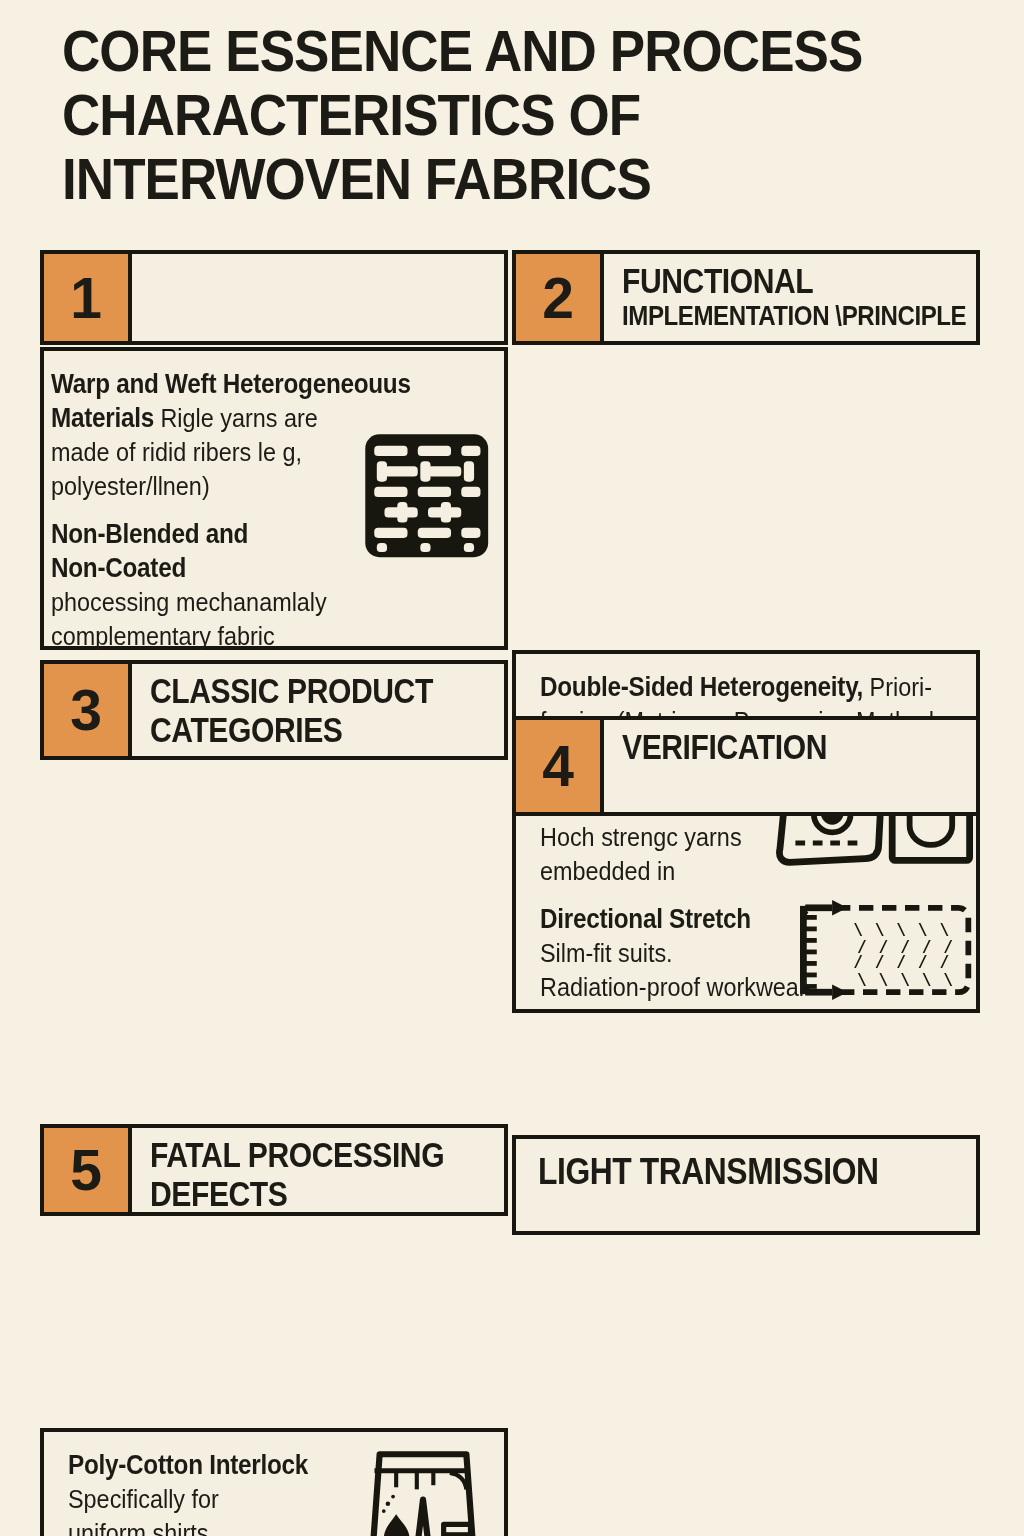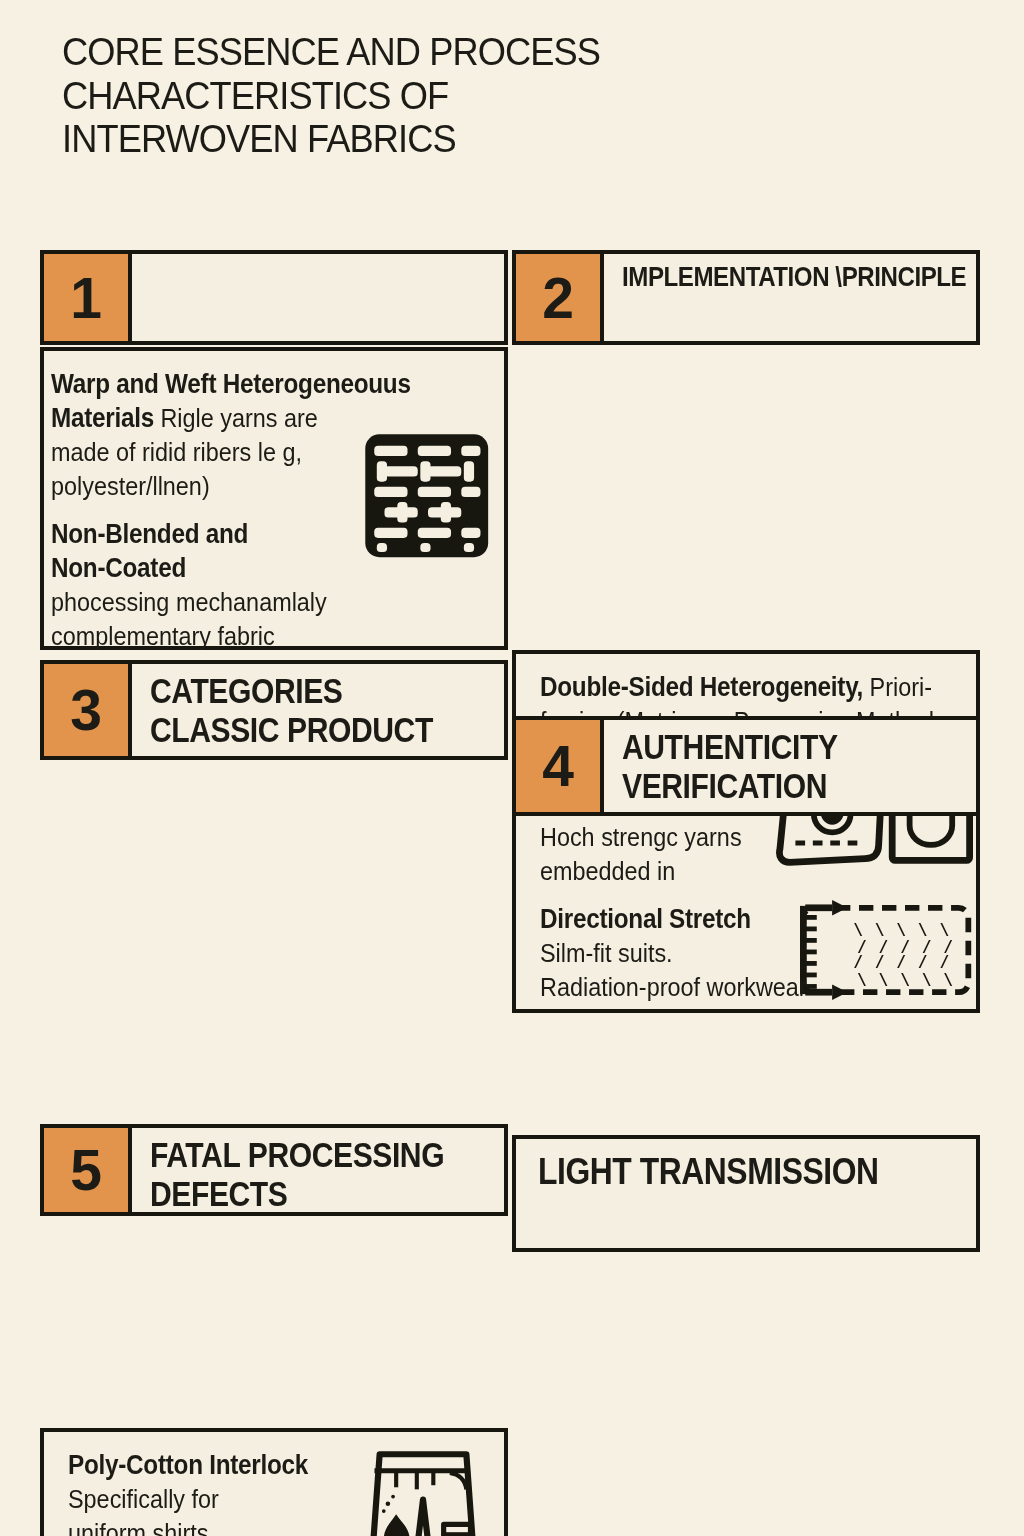--- a/index.html
+++ b/index.html
@@ -4,22 +4,22 @@
 <style>
   * { margin:0; padding:0; box-sizing:border-box; }
   html,body { width:1024px; height:1536px; }
   body {
     position:relative; overflow:hidden;
     background:#f6f1e3; color:#1c1b16;
     font-family:"Liberation Sans", sans-serif;
   }
   
   .main-title {
-    position:absolute; left:62px; top:30px;
-    font-size:39px; font-weight:400; line-height:1.12; letter-spacing:-1px;
+    position:absolute; left:62px; top:20px;
+    font-size:57px; font-weight:700; line-height:1.12; letter-spacing:-1px;
   }
   .main-title .tline { white-space:nowrap; transform:scaleX(0.93); transform-origin:0 50%; }
   
   .box {
     position:absolute; background:#f5efe1;
     border:4px solid #17160f;
   }
   .sect-header { display:flex; align-items:stretch; }
   .badge {
     width:88px; flex:0 0 88px; background:#e2944c;
@@ -99,20 +99,21 @@
     <div>phocessing mechanamlaly</div>
     <div>complementary fabric</div>
   </div>
 </div>
 
 <div class="box sect-header" style="left:512px; top:250px; width:468px; height:95px;">
   <div class="badge">
       <span>2</span>
     </div>
   <div class="sect-title">
+    <div><span class="cond">FUNCTIONAL</span></div>
     <div class="small"><span class="cond">IMPLEMENTATION \PRINCIPLE</span></div>
   </div>
 </div>
 
 <div class="box bodybox" style="left:512px; top:347px; width:468px; height:363px;">
   <div class="icon" style="left:243px; top:100px; width:218px;">
     <svg viewBox="0 0 222 124" width="218" height="120">
       <ellipse cx="9" cy="16" rx="5" ry="9" class="fillink" transform="rotate(-18 9 16)"></ellipse>
       <path d="M34,10 L118,6 C124,6 126,10 126,16 L122,94 C122,104 116,108 108,108 L30,112 C22,112 18,106 20,98 L28,18 C29,12 30,10 34,10 Z" class="stroke fillbg" style="fill:#f5efe1" stroke-width="7" stroke-linejoin="round"></path>
       <path d="M74,28 C82,42 93,48 93,62 A19,19 0 1 1 55,62 C55,48 66,42 74,28 Z" class="stroke" stroke-width="6"></path>
@@ -160,22 +161,22 @@
     <div>Silm-fit suits.</div>
     <div>Radiation-proof workwear</div>
   </div>
 </div>
 
 <div class="box sect-header" style="left:40px; top:660px; width:468px; height:100px;">
   <div class="badge">
       <span>3</span>
     </div>
   <div class="sect-title">
+    <div><span class="cond">CLASSIC PRODUCT</span></div>
     <div><span class="cond">CATEGORIES</span></div>
-    <div><span class="cond">CLASSIC PRODUCT</span></div>
   </div>
 </div>
 
 <div class="box bodybox" style="left:40px; top:762px; width:468px; height:344px;">
   <div class="icon" style="left:306px; top:14px; width:146px;">
     <svg viewBox="0 0 124 124" width="146" height="128" preserveAspectRatio="xMidYMid meet">
       <path d="M20,8 H104 L112,118 H70 L62,52 L54,118 H12 Z" class="stroke" style="fill:#f5efe1" stroke-width="6" stroke-linejoin="round"></path>
       <path d="M15,24 H107" class="stroke" stroke-width="5"></path>
       <g class="stroke" stroke-width="4">
         <path d="M36,26 V40"></path>
@@ -199,32 +200,31 @@
     <div>uniform shirts</div>
 
   </div>
 </div>
 
 <div class="box sect-header" style="left:512px; top:716px; width:468px; height:100px;">
   <div class="badge">
       <span>4</span>
     </div>
   <div class="sect-title">
-    <div><span class="cond">AUTHENTICITY</span></div>
     <div><span class="cond">VERIFICATION</span></div>
   </div>
 </div>
 
 <div class="box sect-header" style="left:40px; top:1124px; width:468px; height:92px;">
   <div class="badge">
       <span>5</span>
     </div>
   <div class="sect-title">
     <div><span class="cond">FATAL PROCESSING</span></div>
     <div><span class="cond">DEFECTS</span></div>
   </div>
 </div>
 
-<div class="box" style="left:512px; top:1135px; width:468px; height:117px;">
+<div class="box" style="left:512px; top:1135px; width:468px; height:100px;">
   <div class="big-title">
     <div><span class="cond">LIGHT TRANSMISSION</span></div>
   </div>
 </div>
 
 </body></html>

